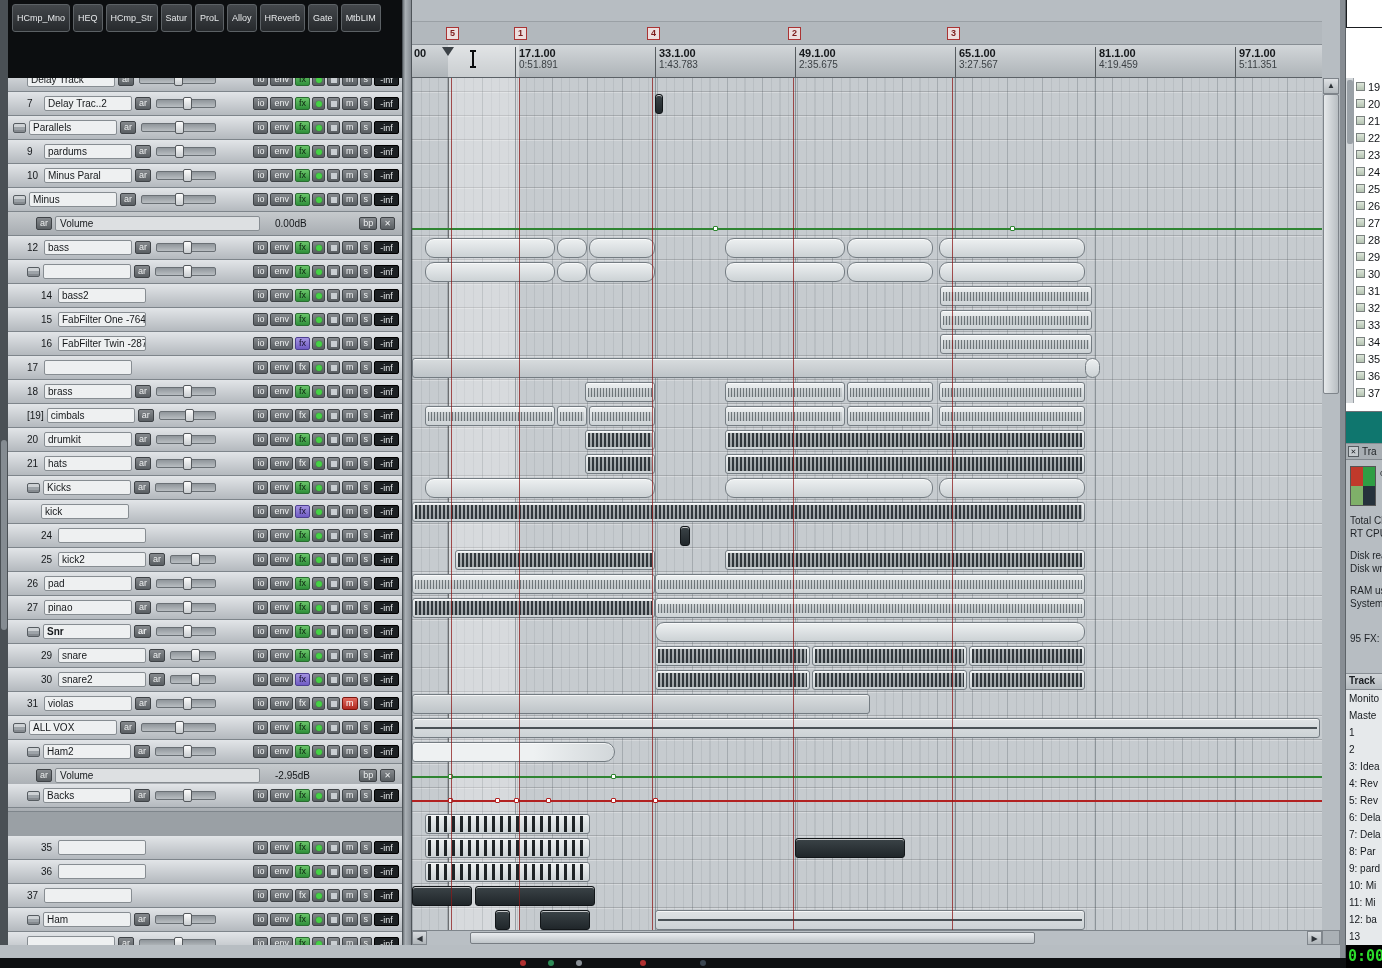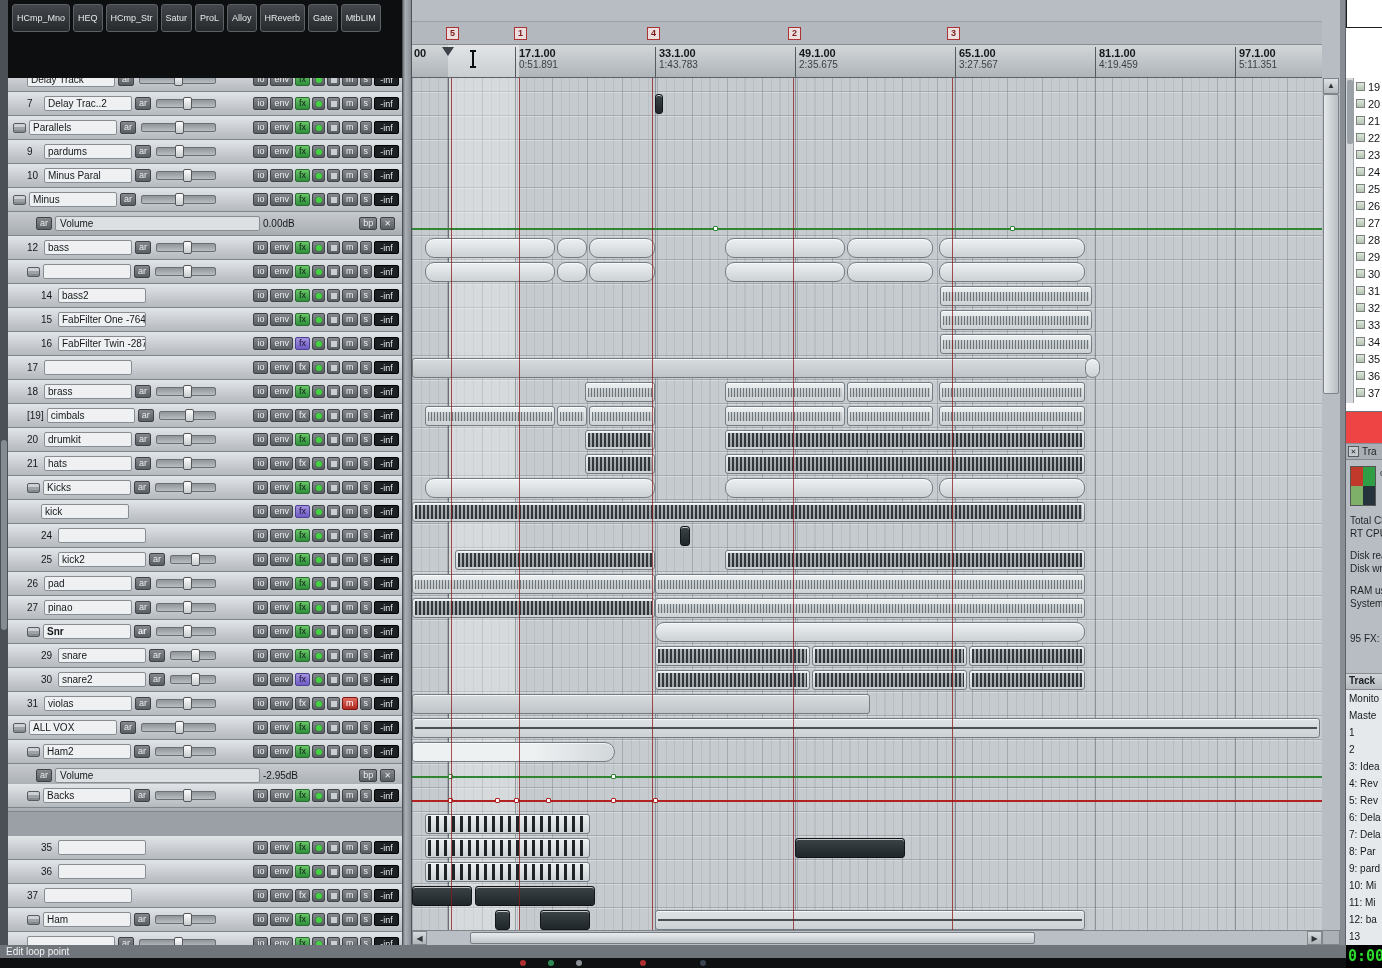--- a/index.html
+++ b/index.html
@@ -42,21 +42,21 @@
        background:#45d145;box-shadow:0 0 2px #1d7a1d;}
   .sqbtn::after{content:"";position:absolute;left:3px;top:3px;width:6px;height:6px;background:#c9ced2;}
   .fader{flex:1 1 60px;min-width:28px;max-width:112px;height:9px;position:relative;margin:0 2px;
          background:linear-gradient(#8f959a,#b9bec2);border:1px solid #6a7075;border-radius:2px;}
   .fknob{position:absolute;top:-3px;width:9px;height:13px;background:linear-gradient(#fdfdfd,#c9cdd0);
          border:1px solid #55595d;border-radius:2px;}
   .gain{min-width:25px;height:13px;background:#1c2023;color:#dfe2e4;font-size:9px;line-height:12px;
         text-align:center;border-radius:2px;border:1px solid #000;padding:0 1px;flex:0 0 auto;}
   .envname{flex:0 0 205px;height:15px;background:#dde0e2;border:1px solid #878d92;border-radius:2px;
            font-size:10px;line-height:13px;padding:0 4px;color:#15181b;overflow:hidden;white-space:nowrap;}
-  .envval{font-size:10px;color:#15181b;margin-left:0;text-align:center;}
+  .envval{font-size:10px;color:#15181b;margin-left:12px;text-align:center;}
   .push{margin-left:auto;}
   .xbtn{font-size:8px;margin-right:4px;}
 
   
   .divider{position:absolute;left:402px;top:0;width:10px;height:945px;
            background:linear-gradient(90deg,#70767b,#aab0b5 30%,#878d93);
            border-left:1px solid #4e5459;border-right:1px solid #4e5459;}
 
   
   .arrange{position:absolute;left:412px;top:0;width:910px;height:945px;background:#b7bdc2;}
@@ -111,21 +111,21 @@
           border:1px solid #777d83;border-radius:2px;}
 
   
   .vscroll{position:absolute;left:1322px;top:0;width:18px;height:945px;background:#b7bdc2;}
   .varrow{position:absolute;top:78px;left:1px;width:16px;height:16px;background:linear-gradient(#dfe2e5,#b2b8bc);
           border:1px solid #7e848a;font-size:8px;line-height:14px;text-align:center;color:#2e3338;}
   .vthumb{position:absolute;left:1px;width:16px;background:linear-gradient(90deg,#e6e9eb,#b8bec2);
           border:1px solid #7e848a;border-radius:2px;}
   .corner{position:absolute;left:1322px;top:930px;width:18px;height:15px;background:#aab0b5;border:1px solid #80868c;}
   .redge{position:absolute;left:1340px;top:0;width:6px;height:968px;background:#878d93;border-right:1px solid #5d6368;}
-  .rightcol{position:absolute;left:1346px;top:0;width:36px;height:968px;background:#ef4444;}
+  .rightcol{position:absolute;left:1346px;top:0;width:36px;height:968px;background:#0f766e;}
   .regions{position:absolute;top:0;left:0;width:100%;height:412px;background:#fff;border-bottom:1px solid #6b7176;}
   .regtop{position:absolute;top:0;left:0;right:0;height:28px;background:#fff;border-bottom:1px solid #1a1d20;border-left:1px solid #1a1d20;}
   .regscroll{position:absolute;left:0;top:78px;width:8px;bottom:8px;background:#d4d8db;border-right:1px solid #9aa0a5;}
   .regthumb{position:absolute;left:1px;top:2px;width:6px;height:64px;background:#9aa1a7;border-radius:2px;}
   .regrows{position:absolute;left:10px;top:78px;right:0;bottom:0;overflow:hidden;}
   .regrow{height:17px;display:flex;align-items:center;gap:3px;}
   .regicon{width:9px;height:9px;flex:0 0 9px;background:linear-gradient(#dde6da,#b5c4b2);border:1px solid #7b8280;}
   .reglabel{font-size:11px;color:#101316;}
   .perf{position:absolute;top:443px;left:0;width:100%;height:230px;background:#b7bdc2;border-top:1px solid #888e94;}
   .perfhdr{display:flex;align-items:center;gap:3px;height:16px;background:#a8aeb3;border-bottom:1px solid #80868c;
@@ -1192,21 +1192,20 @@
           <div class="tlrow">9: pard</div>
           <div class="tlrow">10: Mi</div>
           <div class="tlrow">11: Mi</div>
           <div class="tlrow">12: ba</div>
           <div class="tlrow">13</div>
         </div>
     </div>
     <div class="timecode">0:00</div>
   </div>
 
-  <div class="statusbar">Edit loop point</div>
   <div class="bottomstrip">
       <div class="bdot" style="left: 520px; background: rgb(176, 48, 48);"></div>
       <div class="bdot" style="left: 548px; background: rgb(46, 139, 87);"></div>
       <div class="bdot" style="left: 576px; background: rgb(138, 144, 150);"></div>
       <div class="bdot" style="left: 640px; background: rgb(176, 48, 48);"></div>
       <div class="bdot" style="left: 700px; background: rgb(58, 69, 80);"></div>
     </div>
 </div>
 
 </body></html>

